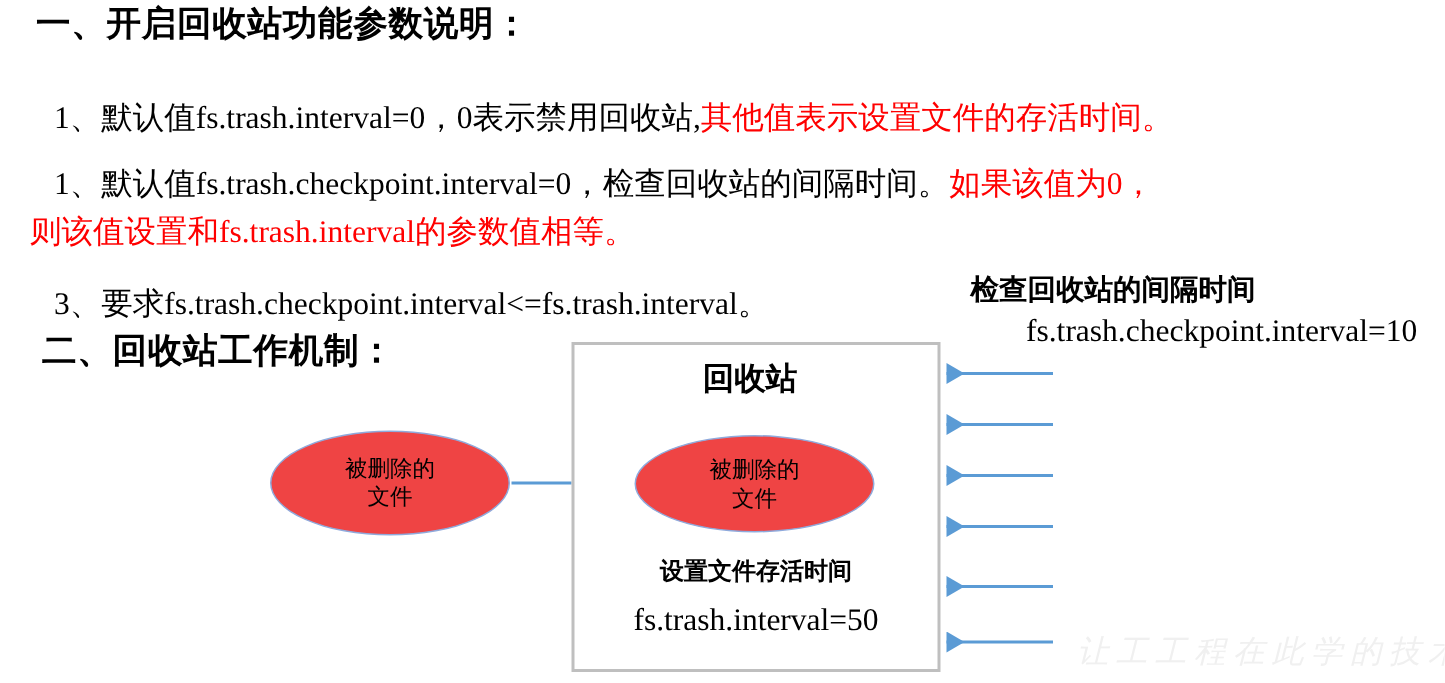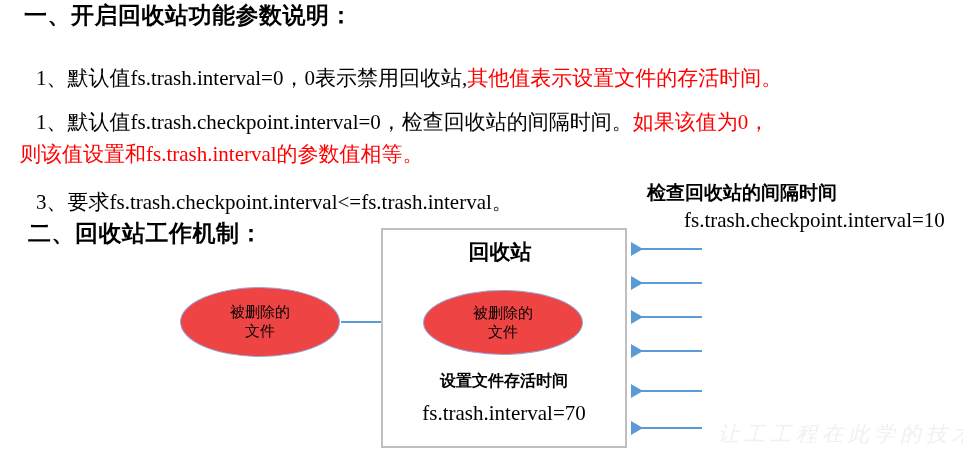--- a/index.html
+++ b/index.html
@@ -218,18 +218,18 @@
   <span style="white-space:pre-line">被删除的
 文件</span>
 </div>
 
 <div class="ellipse" id="ellipse-inside">
   <span style="white-space:pre-line">被删除的
 文件</span>
 </div>
 
 <div class="box-sub-title">设置文件存活时间</div>
-<div class="box-sub-value">fs.trash.interval=70</div>
+<div class="box-sub-value">fs.trash.interval=50</div>
 
 <div class="annotation-title">检查回收站的间隔时间</div>
 <div class="annotation-value">fs.trash.checkpoint.interval=10</div>
 
 <div class="watermark">让工工程在此学的技术</div>
 
 </body></html>

